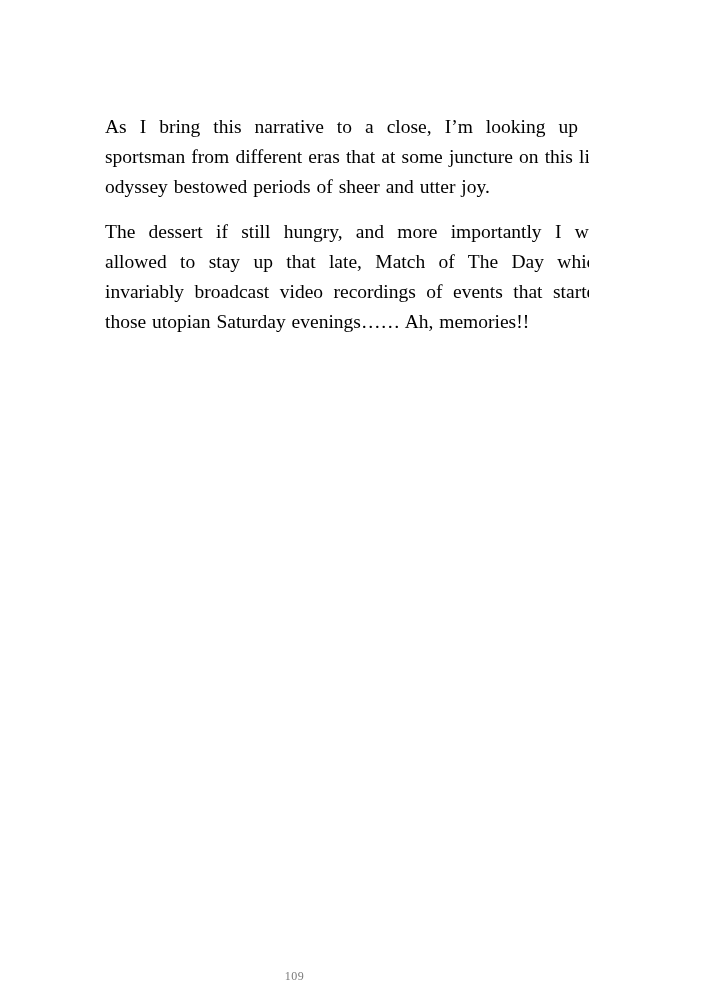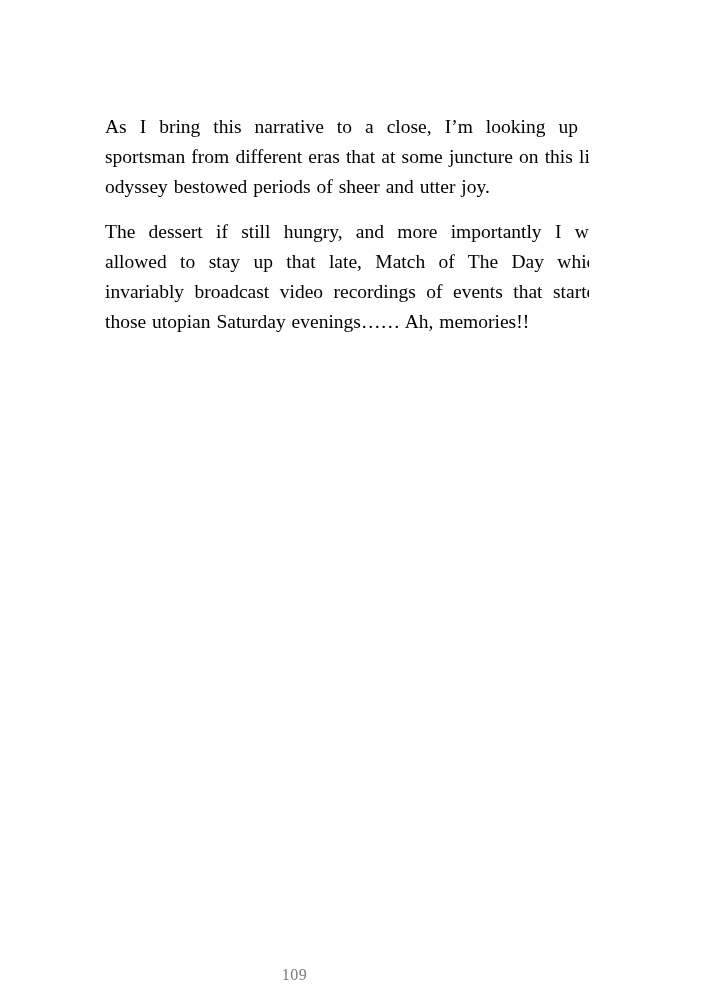--- a/index.html
+++ b/index.html
@@ -31,21 +31,21 @@
     text-align: justify;
     text-justify: inter-word;
     word-spacing: 1px;
   }
   .page-number {
     position: absolute;
     bottom: 36px;
     left: 0;
     width: 100%;
     text-align: center;
-    font-size: 16px;
+    font-size: 12px;
     color: #7a7a7a;
     letter-spacing: 0.5px;
   }
 </style>
 </head>
 <body>
 
 <div class="page">
   <div class="text-block">
     <p>As I bring this narrative to a close, I’m looking up at sportsman from different eras that at some juncture on this life odyssey bestowed periods of sheer and utter joy.</p>

